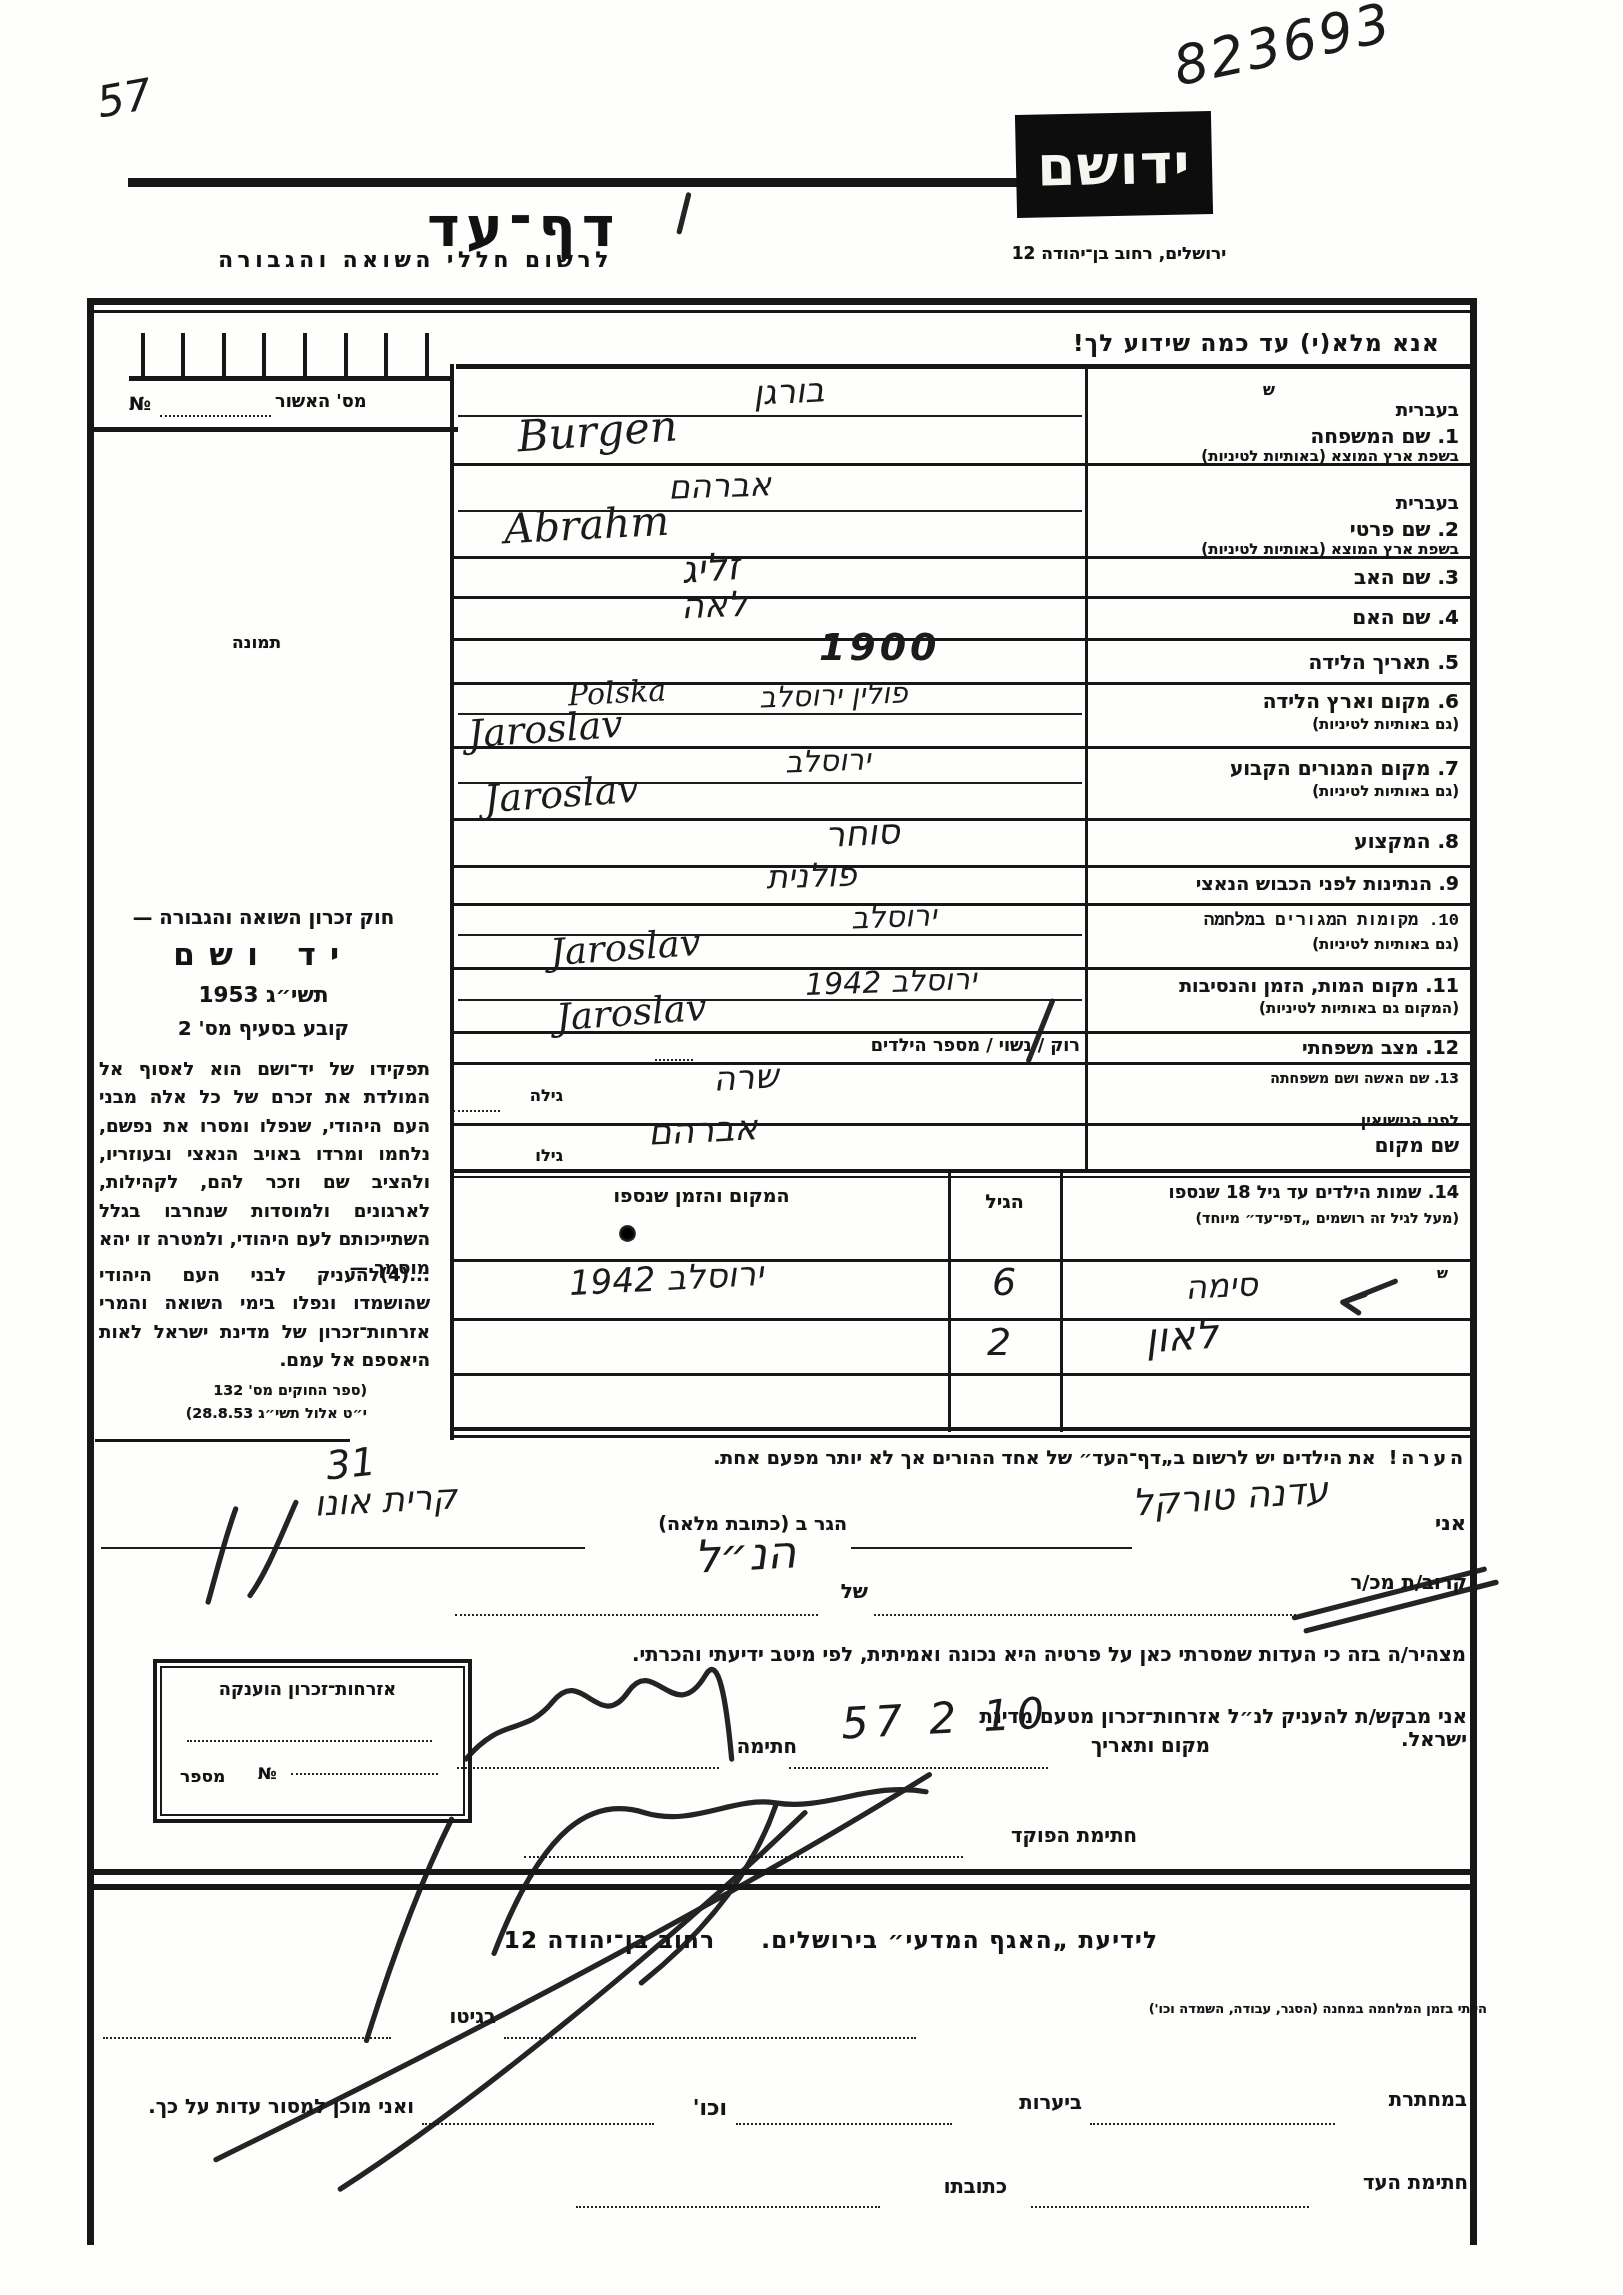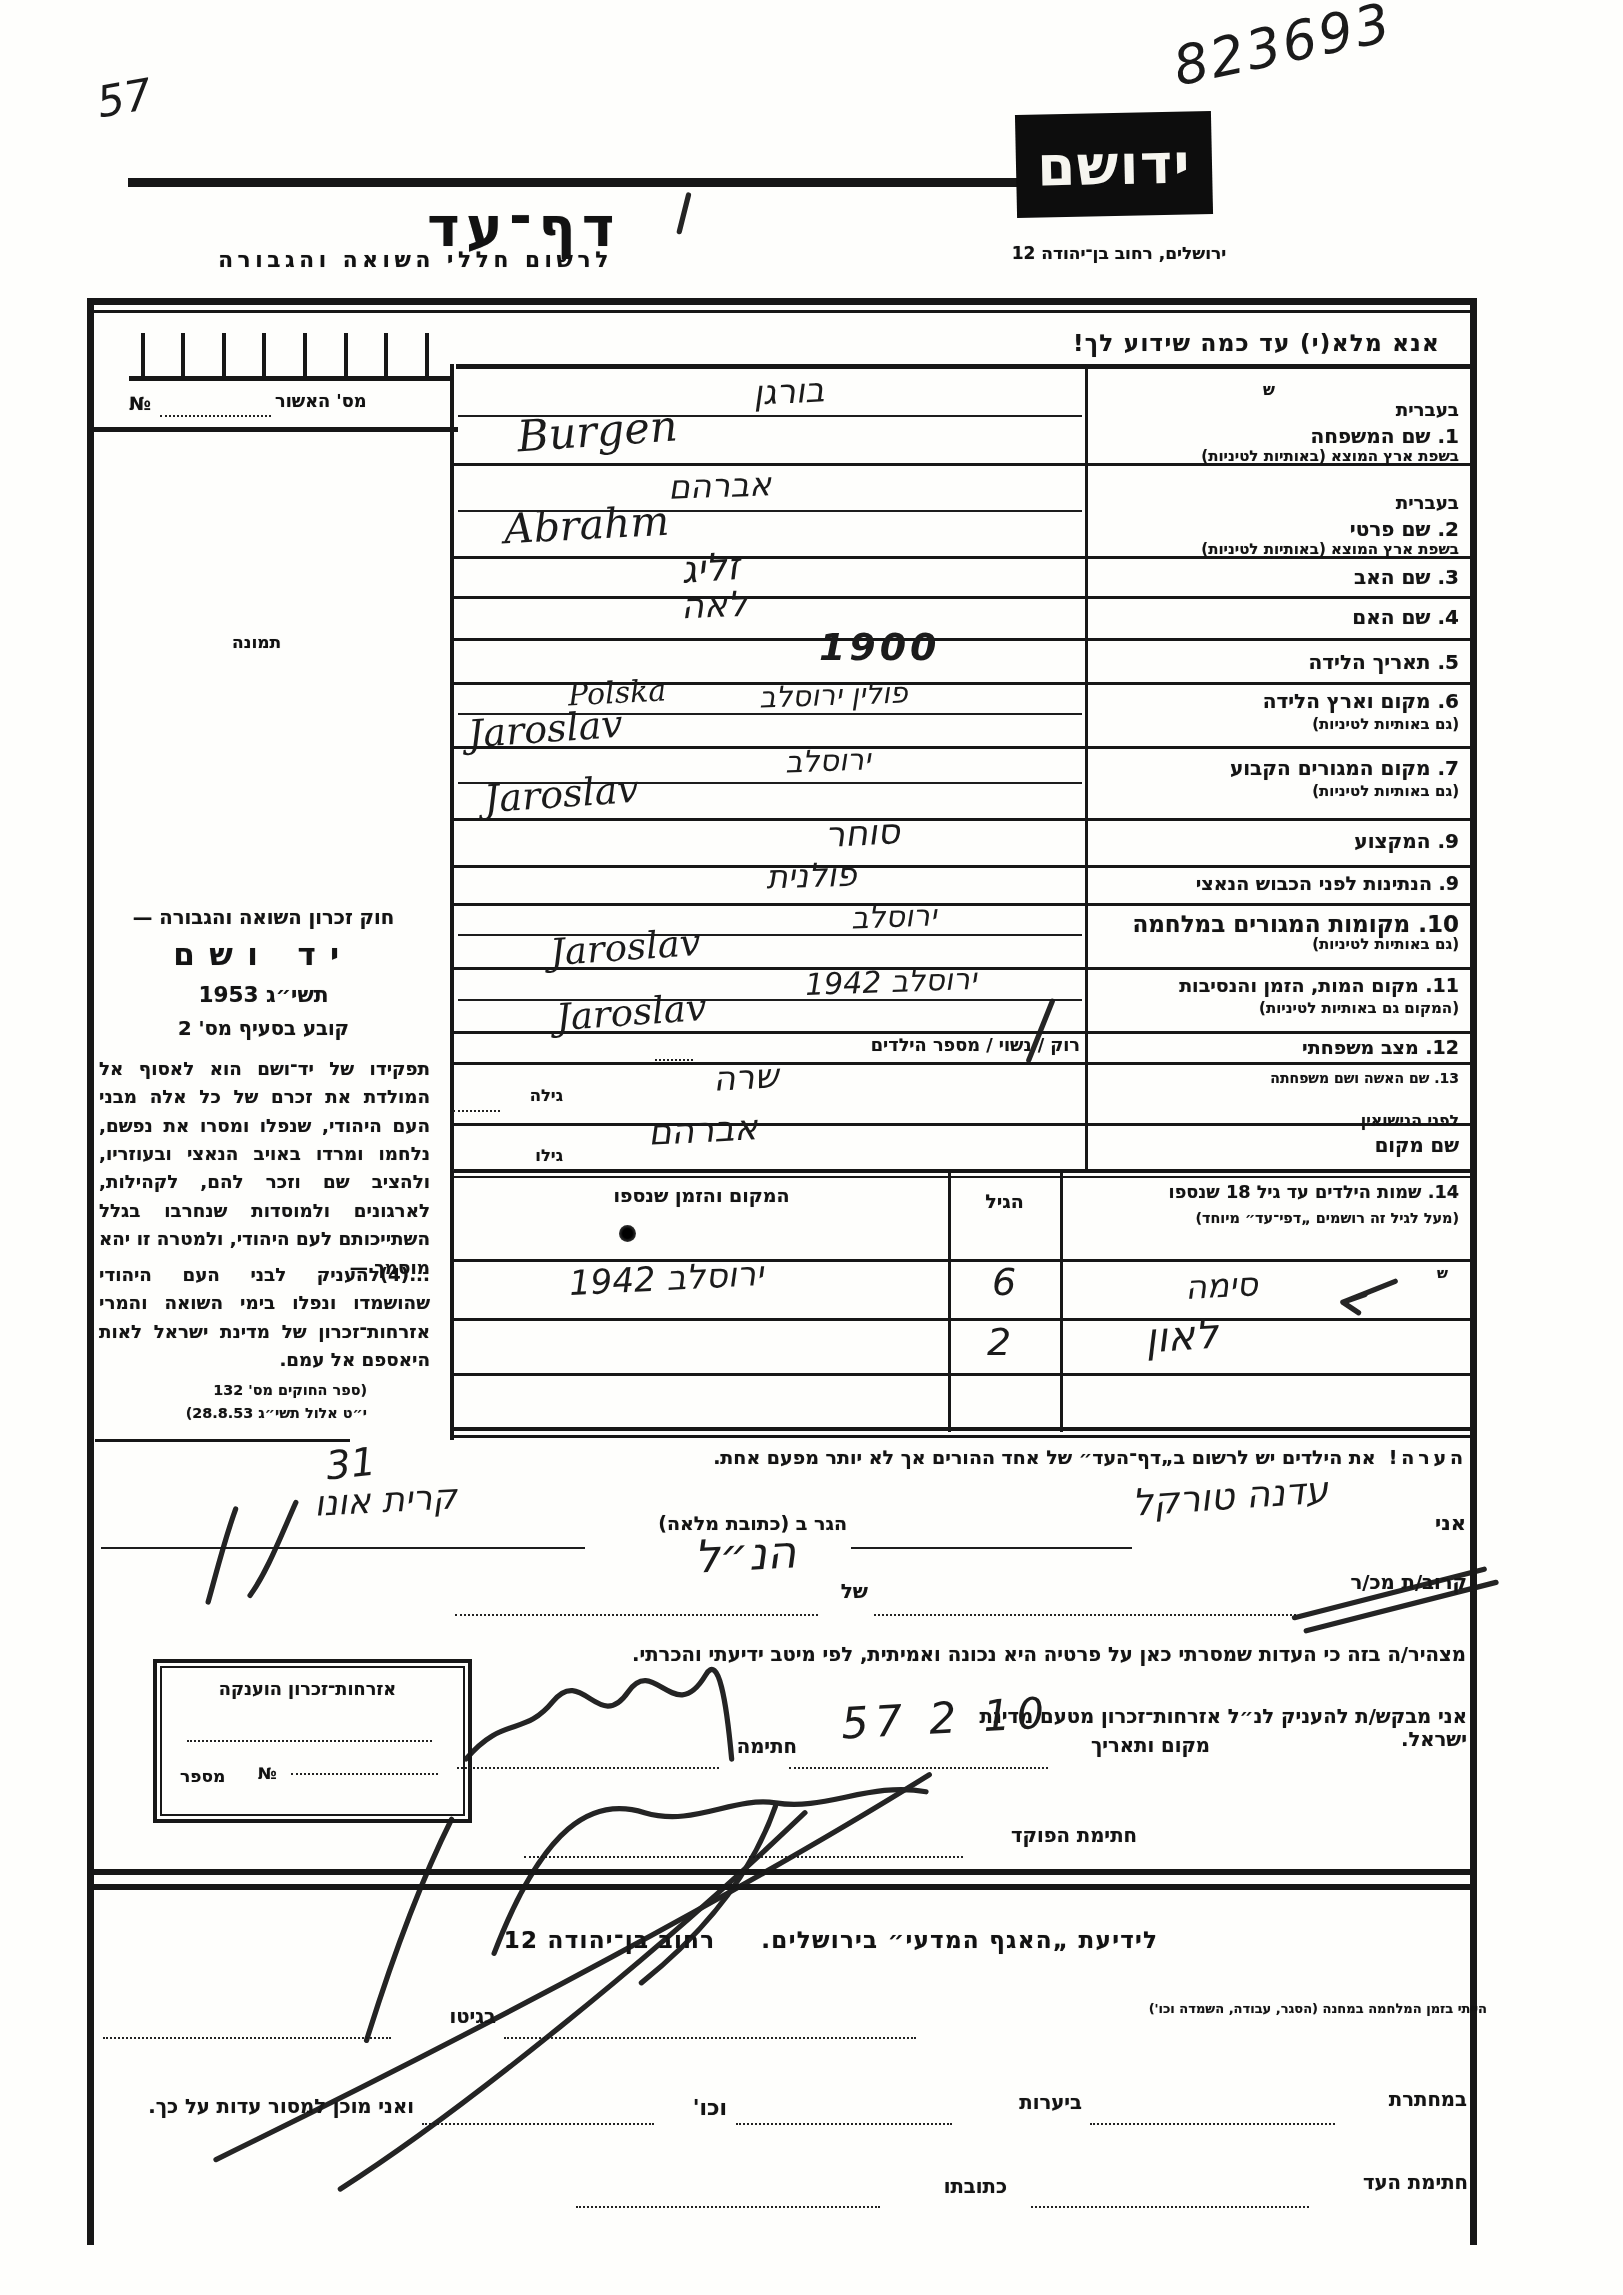--- a/index.html
+++ b/index.html
@@ -110,24 +110,24 @@
   <div class="lbl" style="left:1092px;top:566px;width:367px;font-size:20px;">3. שם האב</div>
   <div class="lbl" style="left:1092px;top:606px;width:367px;font-size:20px;">4. שם האם</div>
   <div class="lbl" style="left:1092px;top:651px;width:367px;font-size:20px;">5. תאריך הלידה</div>
 
   <div class="lbl" style="left:1092px;top:690px;width:367px;font-size:20px;">6. מקום וארץ הלידה</div>
   <div class="lbl" style="left:1092px;top:716px;width:367px;font-size:15px;">(גם באותיות לטיניות)</div>
 
   <div class="lbl" style="left:1092px;top:757px;width:367px;font-size:20px;">7. מקום המגורים הקבוע</div>
   <div class="lbl" style="left:1092px;top:783px;width:367px;font-size:15px;">(גם באותיות לטיניות)</div>
 
-  <div class="lbl" style="left:1092px;top:830px;width:367px;font-size:20px;">9. המקצוע</div>
+  <div class="lbl" style="left:1092px;top:830px;width:367px;font-size:20px;">8. המקצוע</div>
   <div class="lbl" style="left:1092px;top:873px;width:367px;font-size:19px;">9. הנתינות לפני הכבוש הנאצי</div>
 
-  <div class="lbl" style="left:1092px;top:911px;width:367px;font-size:23px;">10. מקומות המגורים במלחמה</div>
+  <div class="lbl" style="left:1092px;top:911px;width:367px;font-size:17px;font-family:Liberation Mono, monospace;">10. מקומות המגורים במלחמה</div>
   <div class="lbl" style="left:1092px;top:936px;width:367px;font-size:15px;">(גם באותיות לטיניות)</div>
 
   <div class="lbl" style="left:1092px;top:975px;width:367px;font-size:19px;">11. מקום המות, הזמן והנסיבות</div>
   <div class="lbl" style="left:1092px;top:1000px;width:367px;font-size:15px;">(המקום גם באותיות לטיניות)</div>
 
   <div class="lbl" style="left:1092px;top:1037px;width:367px;font-size:19px;">12. מצב משפחתי</div>
   <div class="lbl" style="left:1092px;top:1070px;width:367px;font-size:14px;">13. שם האשה ושם משפחתה</div>
   <div class="lbl" style="left:1092px;top:1093px;width:367px;font-size:15.7px;margin-top:19px;">לפני הנישואין</div>
   <div class="lbl" style="left:1092px;top:1135px;width:367px;font-size:19.6px;">שם מקום</div>
 

